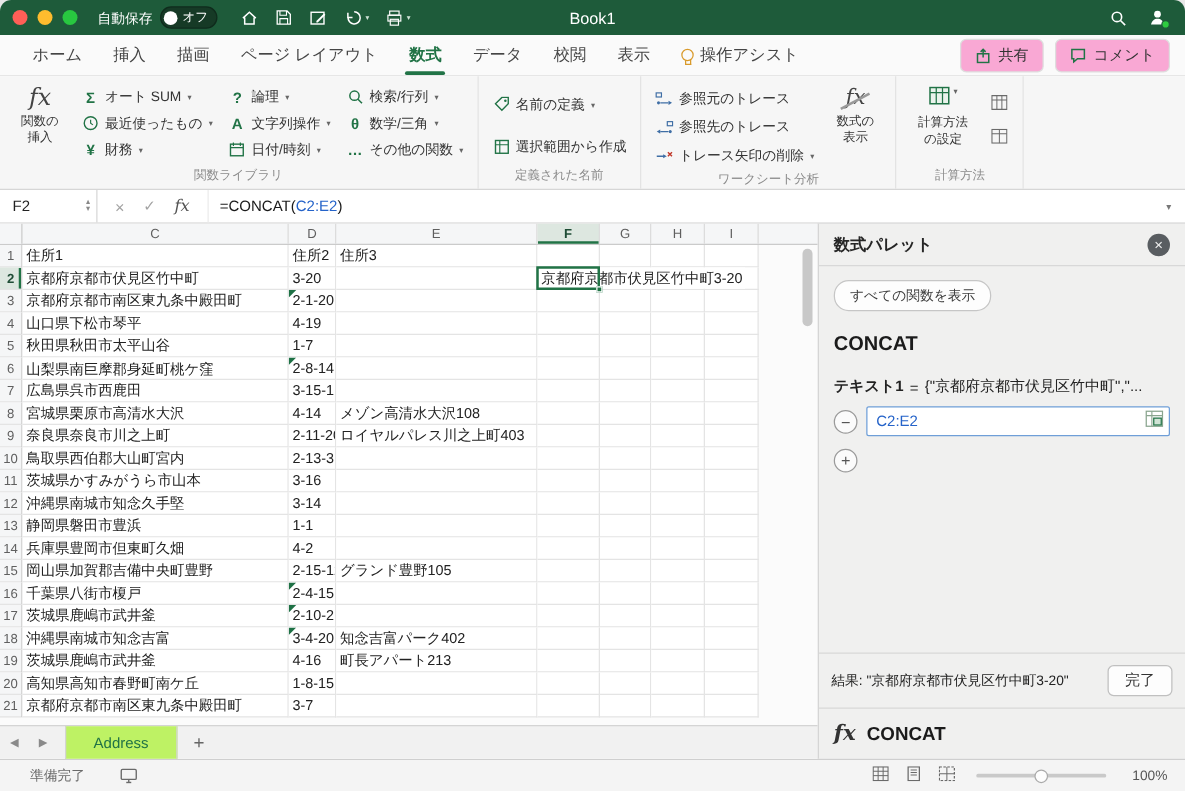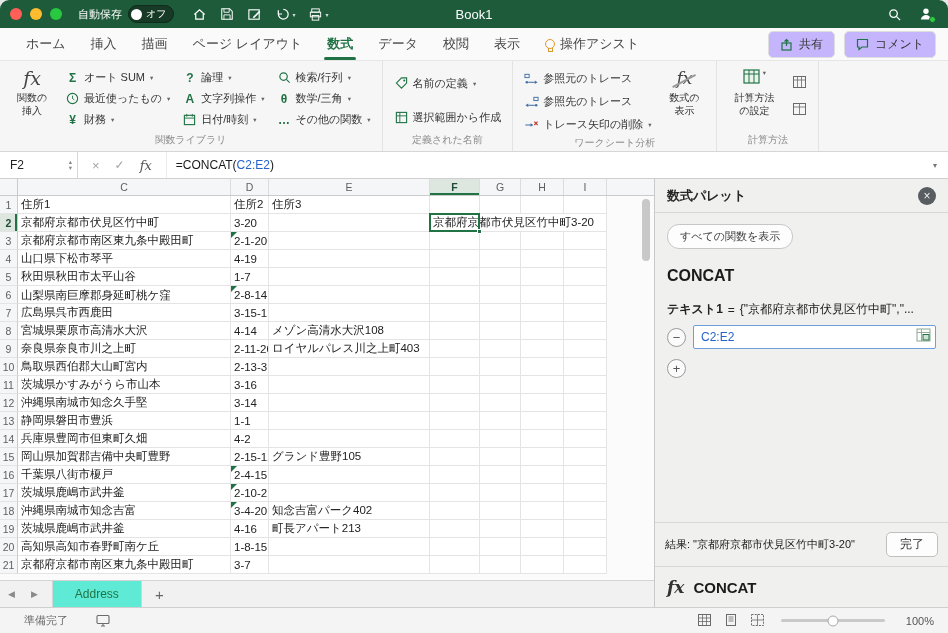--- a/index.html
+++ b/index.html
@@ -39,21 +39,21 @@
          display:flex; align-items:center; gap:5px; white-space:nowrap; }
   .tab.active { color:#217346; font-weight:bold; }
   .tab.active::after { content:""; position:absolute; bottom:0; left:-3px; right:-3px;
                        height:3px; background:#217346; border-radius:2px; }
   .bulb { width:10px; height:10px; border:1.3px solid #d99a2b; border-radius:50%;
           position:relative; display:inline-block; }
   .bulb::after { content:""; position:absolute; left:2px; bottom:-4px; width:3.4px;
                  height:2.6px; border:1.3px solid #d99a2b; border-top:none; }
   .tr-right { margin-left:auto; display:flex; gap:9px; padding-right:12px; }
   .trbtn { display:flex; align-items:center; gap:6px; font-size:12px; color:#333;
-           background:#c4b5fd; border:1px solid #dedede; border-radius:5px; padding:4px 11px; }
+           background:#f9a8d4; border:1px solid #dedede; border-radius:5px; padding:4px 11px; }
 
   
   .ribbon { height:91px; flex:0 0 auto; background:#f6f6f6;
             border-bottom:1px solid #d6d6d6; display:flex; }
   .rgroup { display:flex; flex-direction:column; border-right:1px solid #e3e3e3; }
   .rgroup.spacer { flex:1; border-right:none; }
   .rg-body { flex:1; display:flex; padding:5px 8px 0 8px; gap:6px; }
   .rg-label { font-size:10px; color:#8b8b8b; text-align:center; padding:2px 0 4px; white-space:nowrap; }
   .bigbtn { width:48px; display:flex; flex-direction:column; align-items:center;
             gap:3px; padding-top:3px; }
@@ -132,21 +132,21 @@
             background:#217346; border:1px solid #fff; z-index:3; }
   .flag { position:absolute; left:0; top:0; width:0; height:0;
           border-top:6px solid #1e7145; border-right:6px solid transparent; z-index:1; }
   .vscroll { position:absolute; top:18px; right:2px; width:12px; bottom:33px; }
   .vthumb { width:8px; margin:2px auto 0; height:62px; background:#c8c8c8; border-radius:4px; }
 
   
   .sheetbar { height:27px; flex:0 0 auto; background:#f1f1f1;
               border-top:1px solid #d4d4d4; display:flex; align-items:center; }
   .stb-arrow { color:#8a8a8a; font-size:9px; padding:0 8px; }
-  .sheettab { height:100%; background:#5eead4; display:flex; align-items:center;
+  .sheettab { height:100%; background:#bef264; display:flex; align-items:center;
               padding:0 22px; border-left:1px solid #d4d4d4; border-right:1px solid #d4d4d4;
               margin-left:6px; font-size:12px; color:#217346; }
   .stb-plus { color:#666; font-size:15px; padding:0 13px; }
 
   
   .panel { flex:1; background:#f0f0ef; display:flex; flex-direction:column; min-width:0; }
   .p-head { height:34px; flex:0 0 auto; display:flex; align-items:center;
             justify-content:space-between; padding:0 12px; border-bottom:1px solid #d8d8d8; }
   .p-title { font-size:13px; font-weight:bold; color:#262626; }
   .p-close { width:18px; height:18px; border-radius:50%; background:#595d61; color:#f0f0f0;

